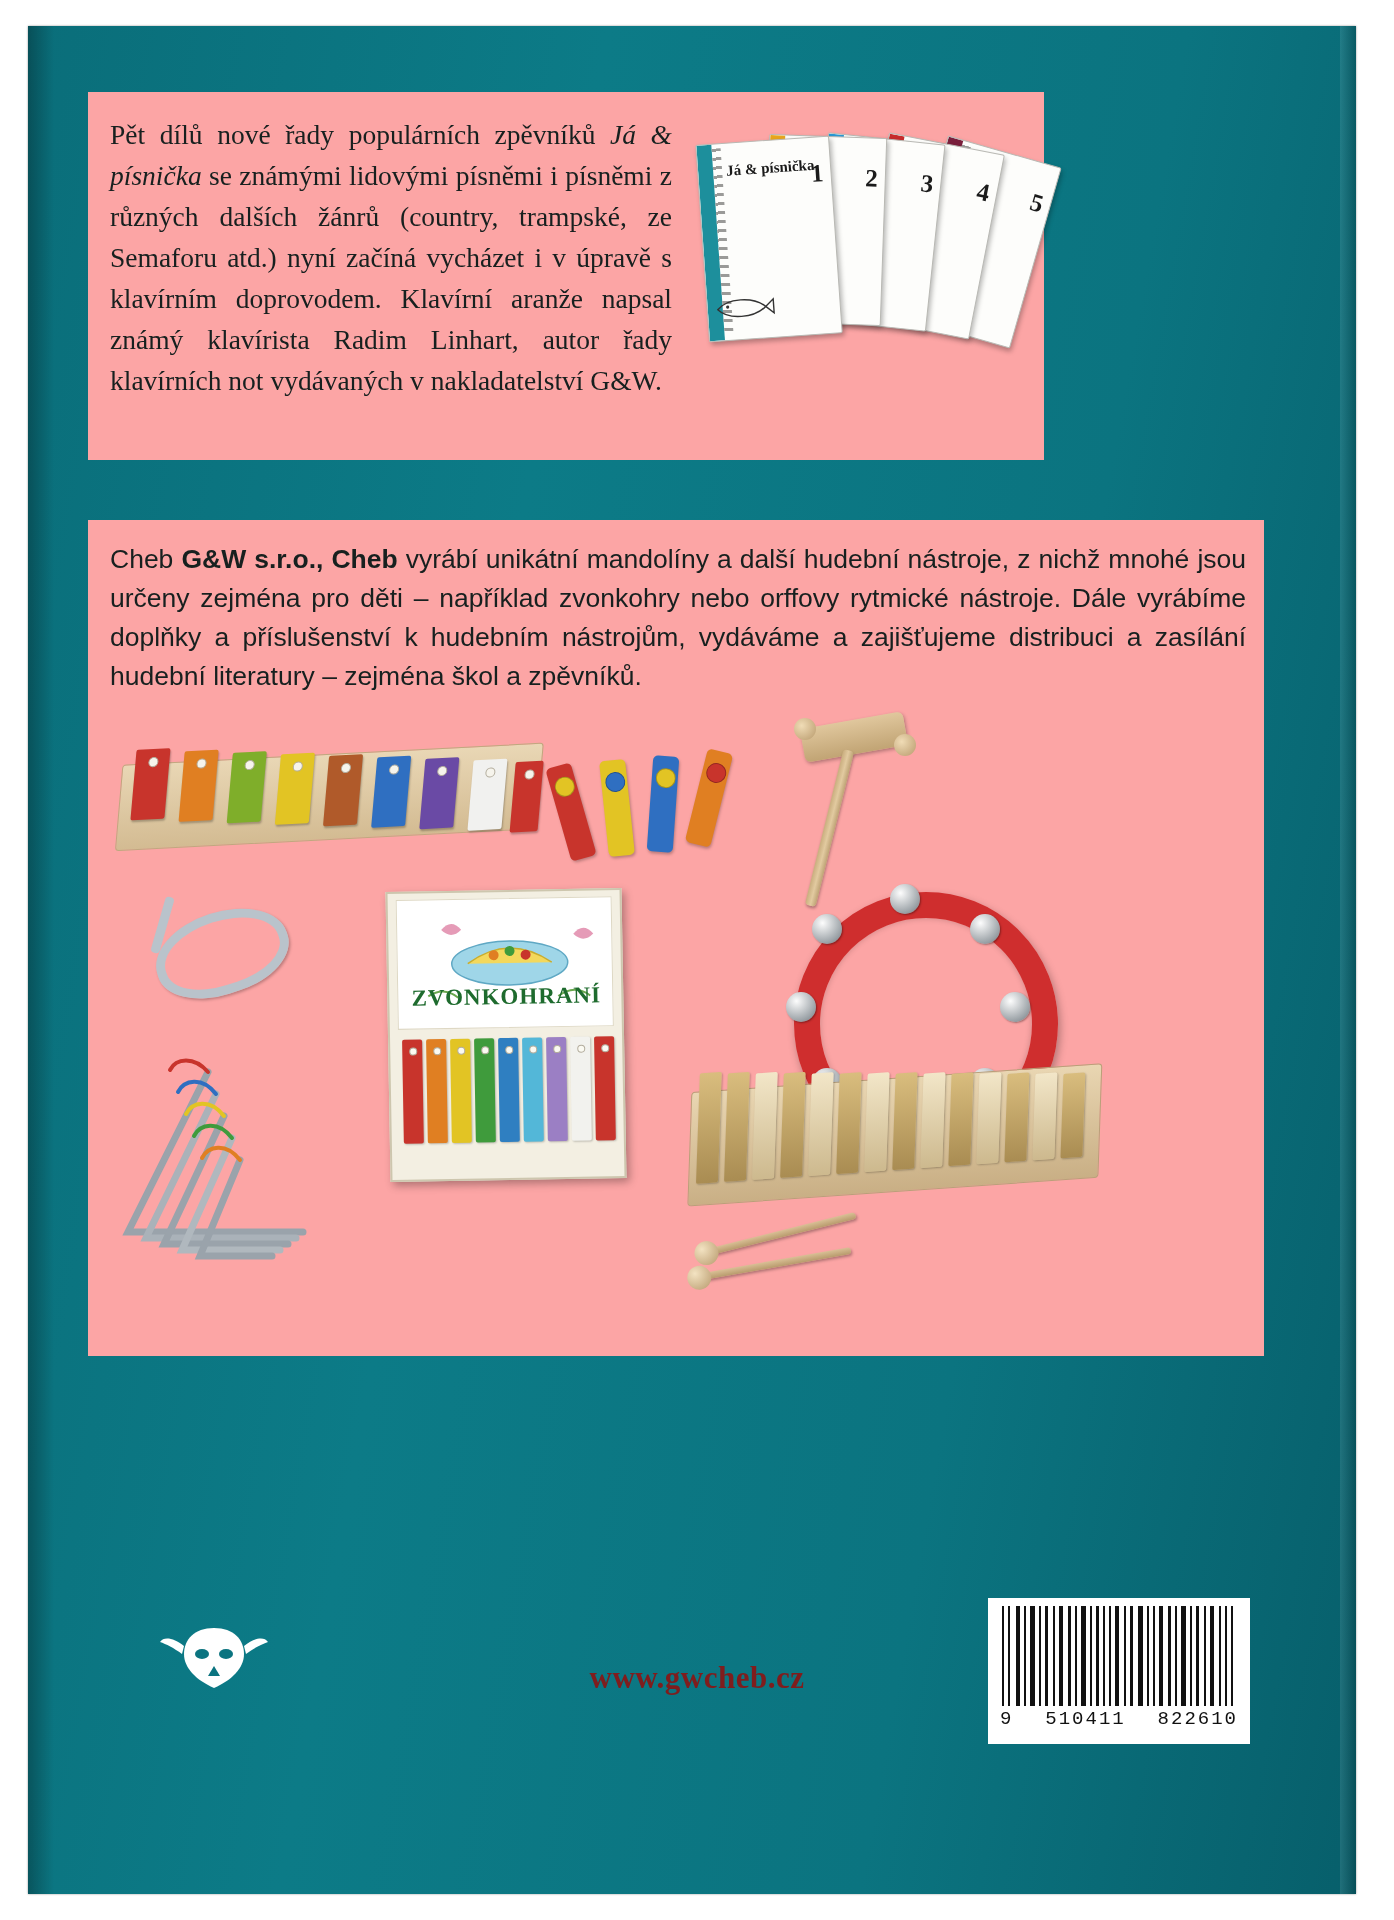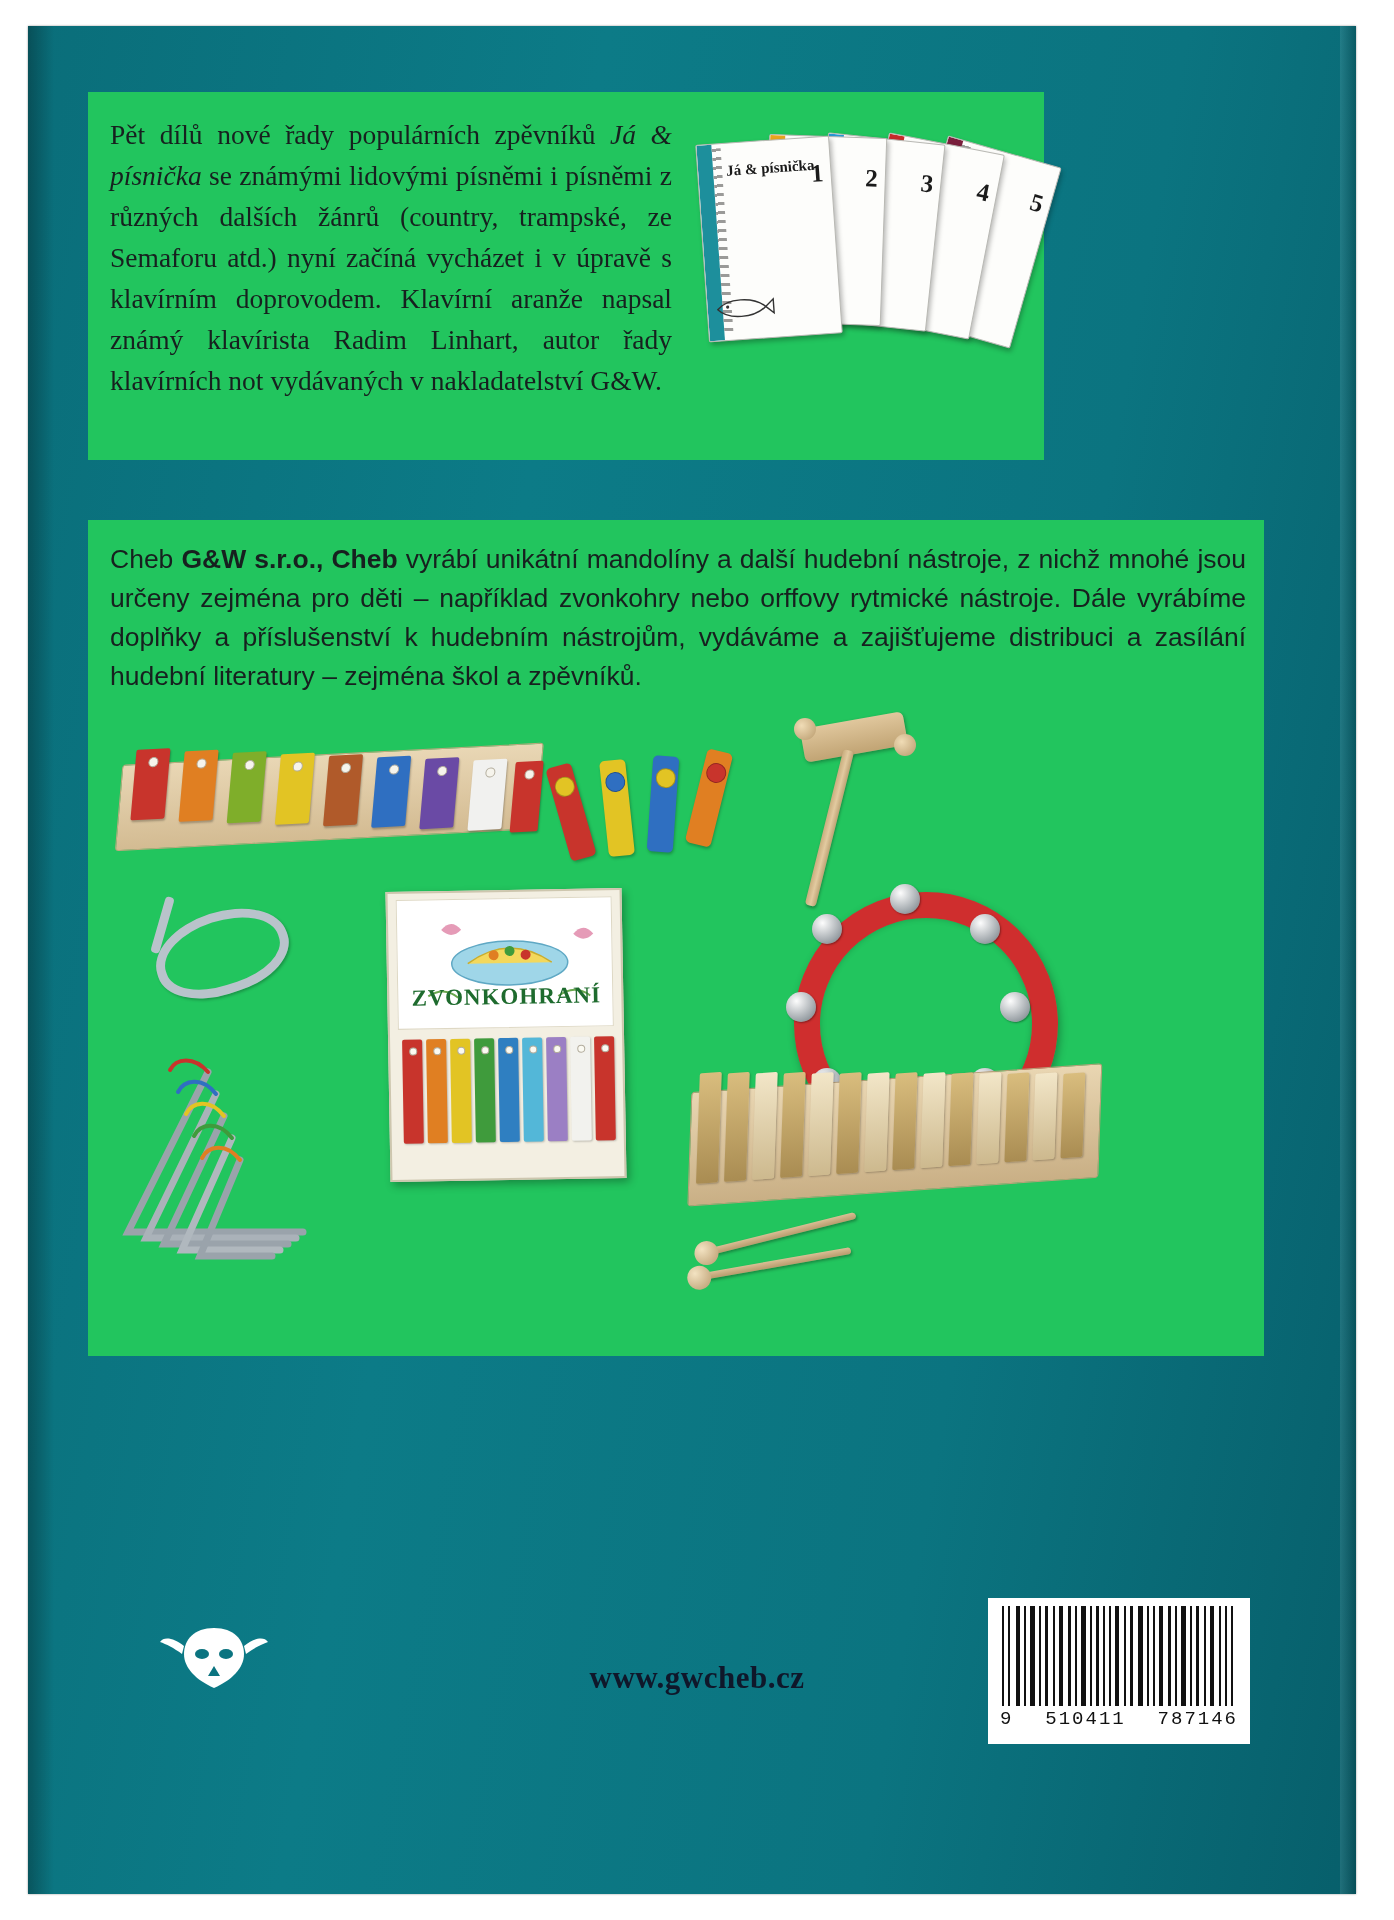--- a/index.html
+++ b/index.html
@@ -37,21 +37,21 @@
   .edge-right {
     position: absolute;
     left: 1340px; top: 26px;
     width: 16px; height: 1868px;
     background: linear-gradient(90deg, rgba(255,255,255,0.10), rgba(0,0,0,0.18));
   }
 
   
   .panel {
     position: absolute;
-    background: #22c55e;
+    background: #fca5a5;
   }
   .panel-top {
     left: 88px; top: 92px;
     width: 956px; height: 368px;
   }
   .panel-top .text {
     position: absolute;
     left: 22px; top: 22px;
     width: 562px;
     font-size: 27.5px;
@@ -305,21 +305,21 @@
   .bull {
     position: absolute;
     left: 158px; top: 1610px;
     width: 112px; height: 92px;
   }
   .site {
     position: absolute;
     left: 0; top: 1660px;
     width: 1394px;
     text-align: center;
-    color: #0f172a;
+    color: #7f1d1d;
     font-family: "Liberation Serif", serif;
     font-weight: bold;
     font-size: 31px;
     letter-spacing: 0.5px;
   }
   .barcode-box {
     position: absolute;
     left: 988px; top: 1598px;
     width: 262px; height: 146px;
     background: #ffffff;
@@ -611,17 +611,17 @@
       <div class="bc" style="left:198px; width:3px;"></div>
       <div class="bc" style="left:206px; width:2px;"></div>
       <div class="bc" style="left:212px; width:4px;"></div>
       <div class="bc" style="left:221px; width:2px;"></div>
       <div class="bc" style="left:227px; width:2px;"></div>
       <div class="bc" style="left:233px; width:2px;"></div>
     </div>
     <div class="barcode-digits">
       <span>9</span>
       <span>510411</span>
-      <span>787146</span>
+      <span>822610</span>
     </div>
   </div>
 
 </div>
 
 </body></html>

